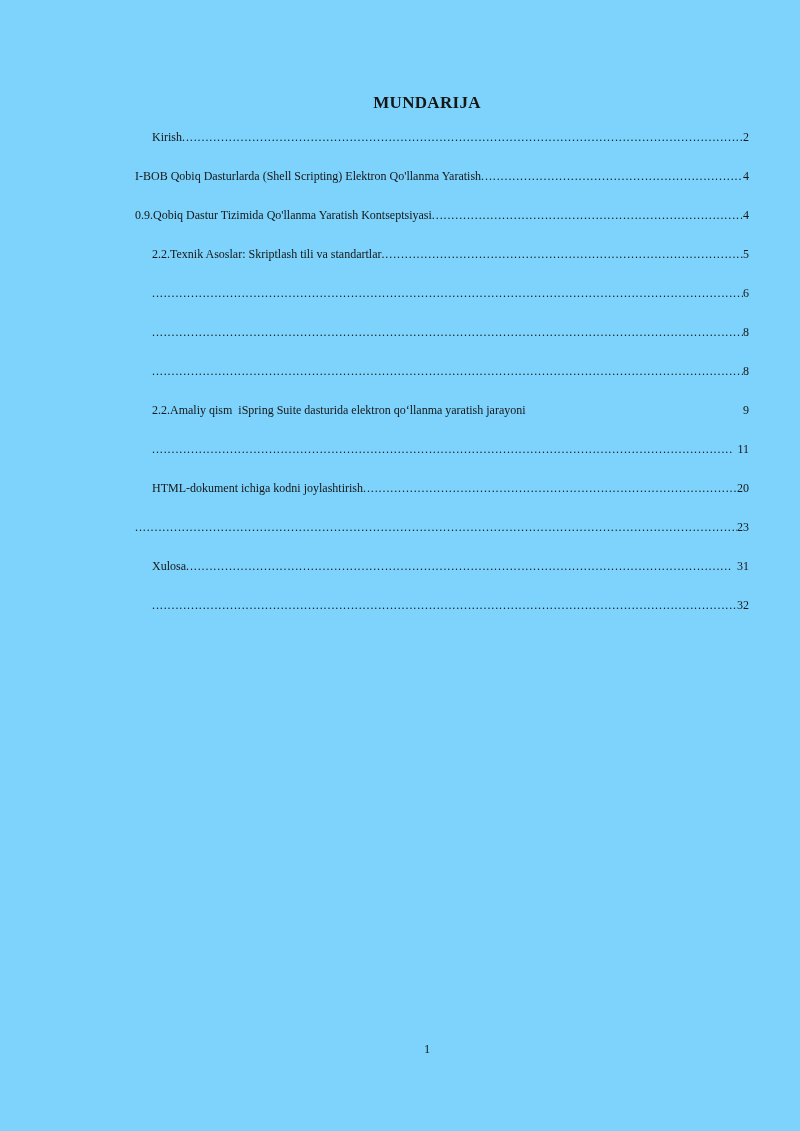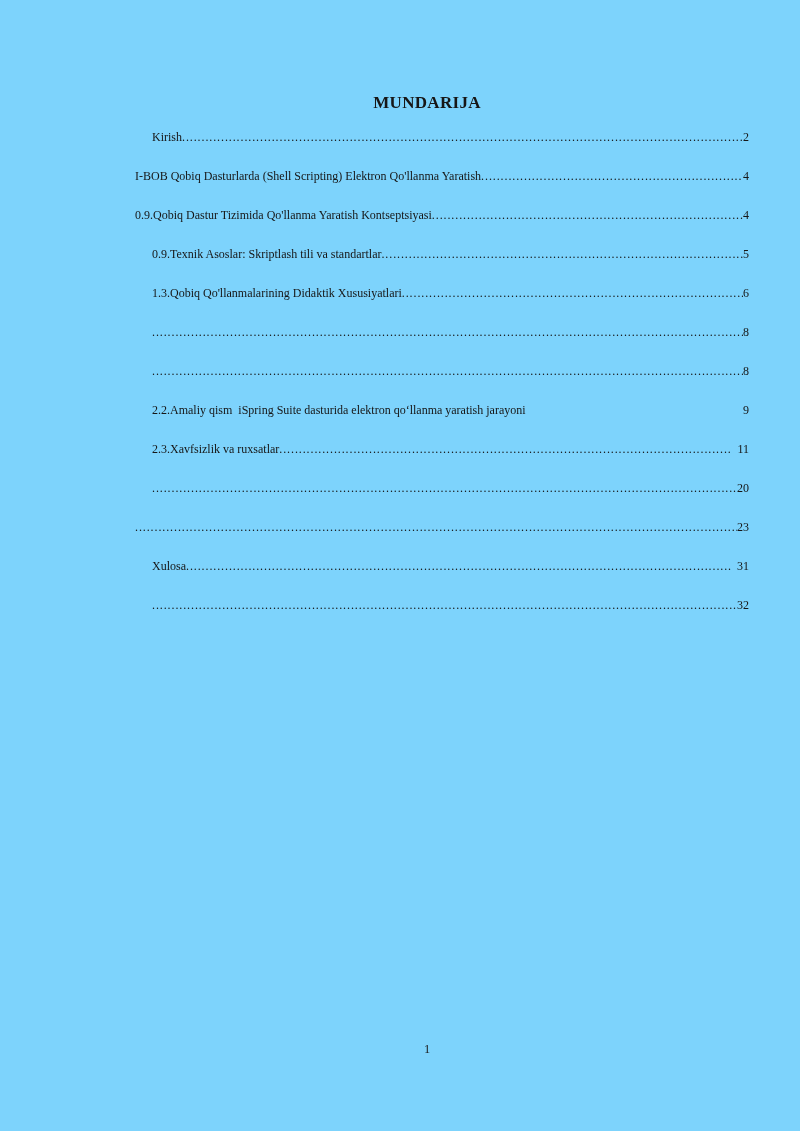--- a/index.html
+++ b/index.html
@@ -87,48 +87,47 @@
       <span class="toc-label">I-BOB Qobiq Dasturlarda (Shell Scripting) Elektron Qo'llanma Yaratish</span>
       <span class="toc-leader">....................................................................................................................................................................................................................................................................</span>
       <span class="toc-page">4</span>
     </div>
       <div class="toc-row indent-0">
       <span class="toc-label">0.9.Qobiq Dastur Tizimida Qo'llanma Yaratish Kontseptsiyasi</span>
       <span class="toc-leader">....................................................................................................................................................................................................................................................................</span>
       <span class="toc-page">4</span>
     </div>
       <div class="toc-row indent-1">
-      <span class="toc-label">0.9.Texnik Asoslar: Skriptlash tili va standartlar</span>
+      <span class="toc-label">2.2.Texnik Asoslar: Skriptlash tili va standartlar</span>
       <span class="toc-leader">....................................................................................................................................................................................................................................................................</span>
       <span class="toc-page">5</span>
     </div>
       <div class="toc-row indent-1">
-      <span class="toc-label">1.3.Qobiq Qo'llanmalarining Didaktik Xususiyatlari</span>
       <span class="toc-leader">....................................................................................................................................................................................................................................................................</span>
       <span class="toc-page">6</span>
     </div>
       <div class="toc-row indent-1">
       <span class="toc-leader">....................................................................................................................................................................................................................................................................</span>
       <span class="toc-page">8</span>
     </div>
       <div class="toc-row indent-1">
       <span class="toc-leader">....................................................................................................................................................................................................................................................................</span>
       <span class="toc-page">8</span>
     </div>
       <div class="toc-row indent-1 gap">
       <span class="toc-label">2.2.Amaliy qism  iSpring Suite dasturida elektron qo‘llanma yaratish jarayoni</span>
       <span class="toc-leader"></span>
       <span class="toc-page">9</span>
     </div>
       <div class="toc-row indent-1 gap">
-      <span class="toc-label">2.3.Xavfsizlik va ruxsatlar</span>
       <span class="toc-leader">....................................................................................................................................................................................................................................................................</span>
       <span class="toc-page">11</span>
     </div>
       <div class="toc-row indent-1">
+      <span class="toc-label">HTML-dokument ichiga kodni joylashtirish</span>
       <span class="toc-leader">....................................................................................................................................................................................................................................................................</span>
       <span class="toc-page">20</span>
     </div>
       <div class="toc-row indent-0">
       <span class="toc-leader">....................................................................................................................................................................................................................................................................</span>
       <span class="toc-page">23</span>
     </div>
       <div class="toc-row indent-1 gap">
       <span class="toc-label">Xulosa</span>
       <span class="toc-leader">....................................................................................................................................................................................................................................................................</span>

